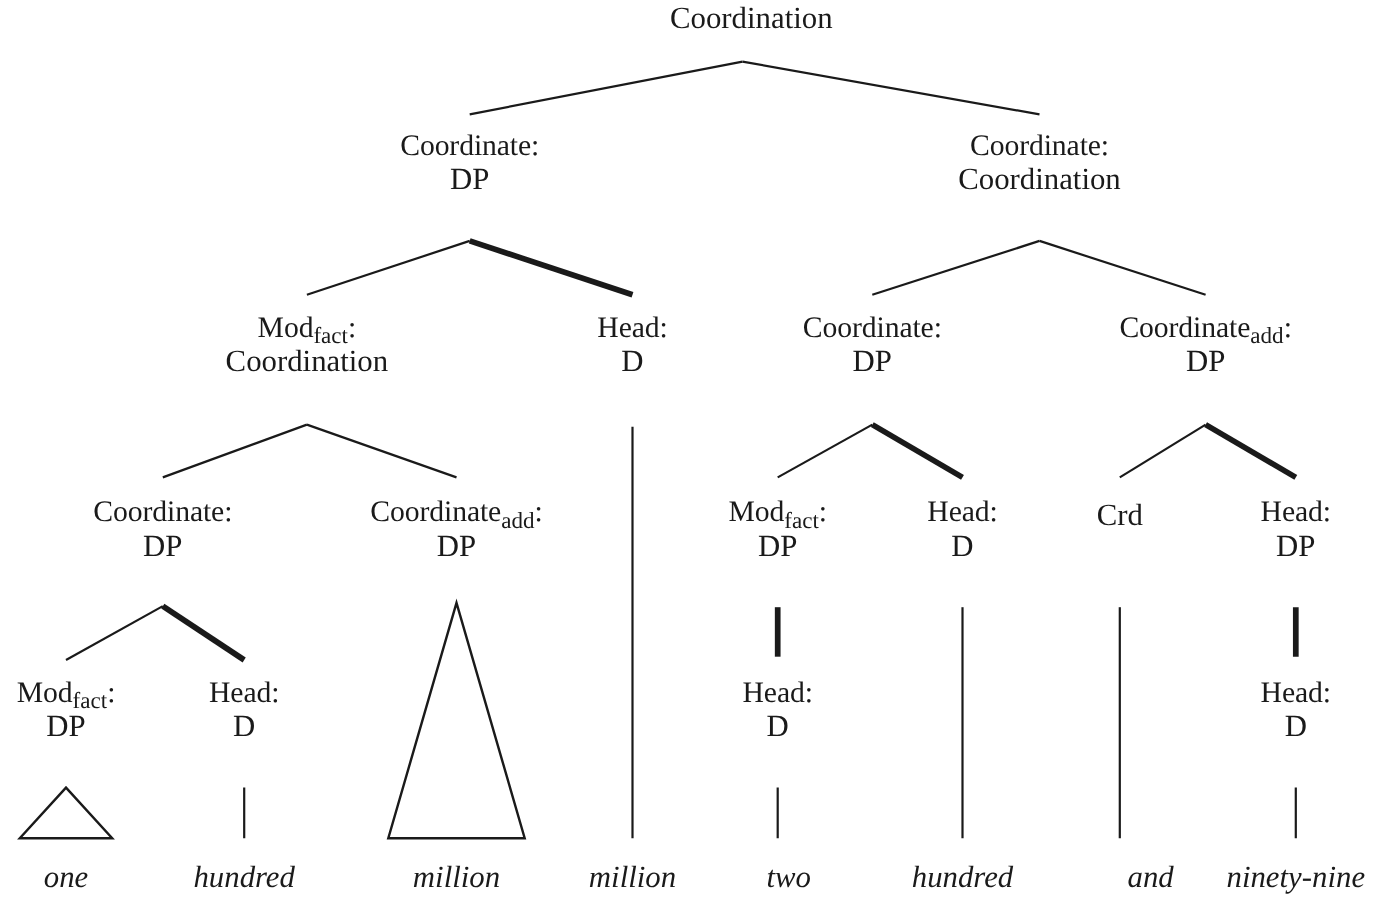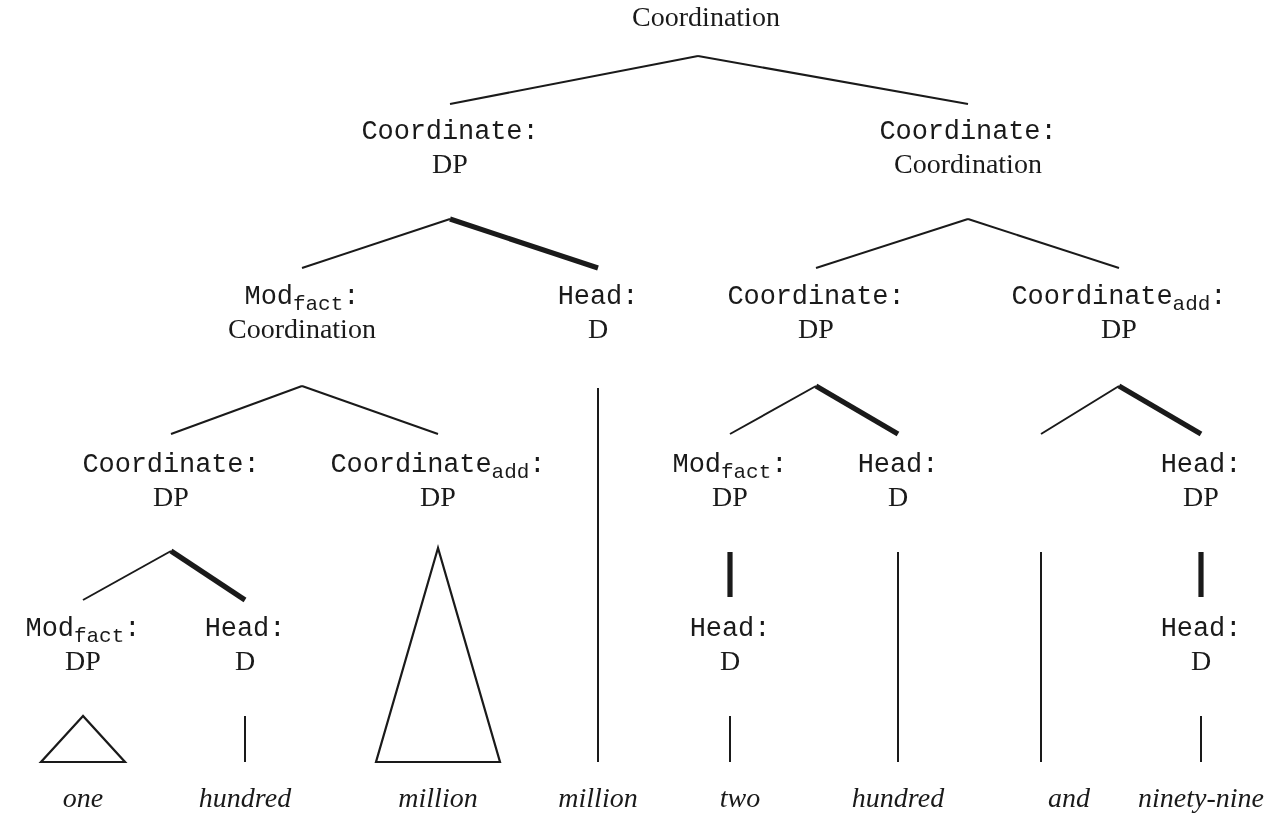--- a/index.html
+++ b/index.html
@@ -11,39 +11,38 @@
     width: 1267px;
     height: 817px;
     overflow: hidden;
     font-family: "Liberation Serif", serif;
   }
   #tree-root {
     position: relative;
     width: 1152px;
     height: 817px;
     background: #ffffff;
-    margin-left: 23px;
   }
   svg.tree-lines {
     position: absolute;
     left: 0;
     top: 0;
     width: 1267px;
     height: 817px;
   }
   .node {
     position: absolute;
     text-align: center;
     color: #1a1a1a;
     white-space: nowrap;
     line-height: 1.04;
   }
   .node .fn {
     display: block;
-    font-family: Liberation Mono, monospace;
+    font-family: Liberation Serif, serif;
     font-size: 27px;
     letter-spacing: -0.1px;
   }
   .node .fn .sub {
     font-size: 21px;
     vertical-align: baseline;
     position: relative;
     top: 6px;
     letter-spacing: 0;
   }
@@ -150,20 +149,21 @@
     <span class="fn"><span>Mod</span><span class="sub">fact</span><span>:</span></span>
     <span class="cat">DP</span>
   </div>
 
   <div class="node" id="n-l3_head_d_hundred2" style="left: 0px; top: 451px; width: 320px; margin-left: 715px;">
     <span class="fn">Head:</span>
     <span class="cat">D</span>
   </div>
 
   <div class="node" id="n-l3_mk_crd" style="left: 0px; top: 451px; width: 320px; margin-left: 858px;">
+    <span class="cat">Crd</span>
   </div>
 
   <div class="node" id="n-l3_head_dp" style="left: 0px; top: 451px; width: 320px; margin-left: 1018px;">
     <span class="fn">Head:</span>
     <span class="cat">DP</span>
   </div>
 
   <div class="node" id="n-l4_modfact_dp" style="left: 0px; top: 615px; width: 320px; margin-left: -100px;">
     <span class="fn"><span>Mod</span><span class="sub">fact</span><span>:</span></span>
     <span class="cat">DP</span>

